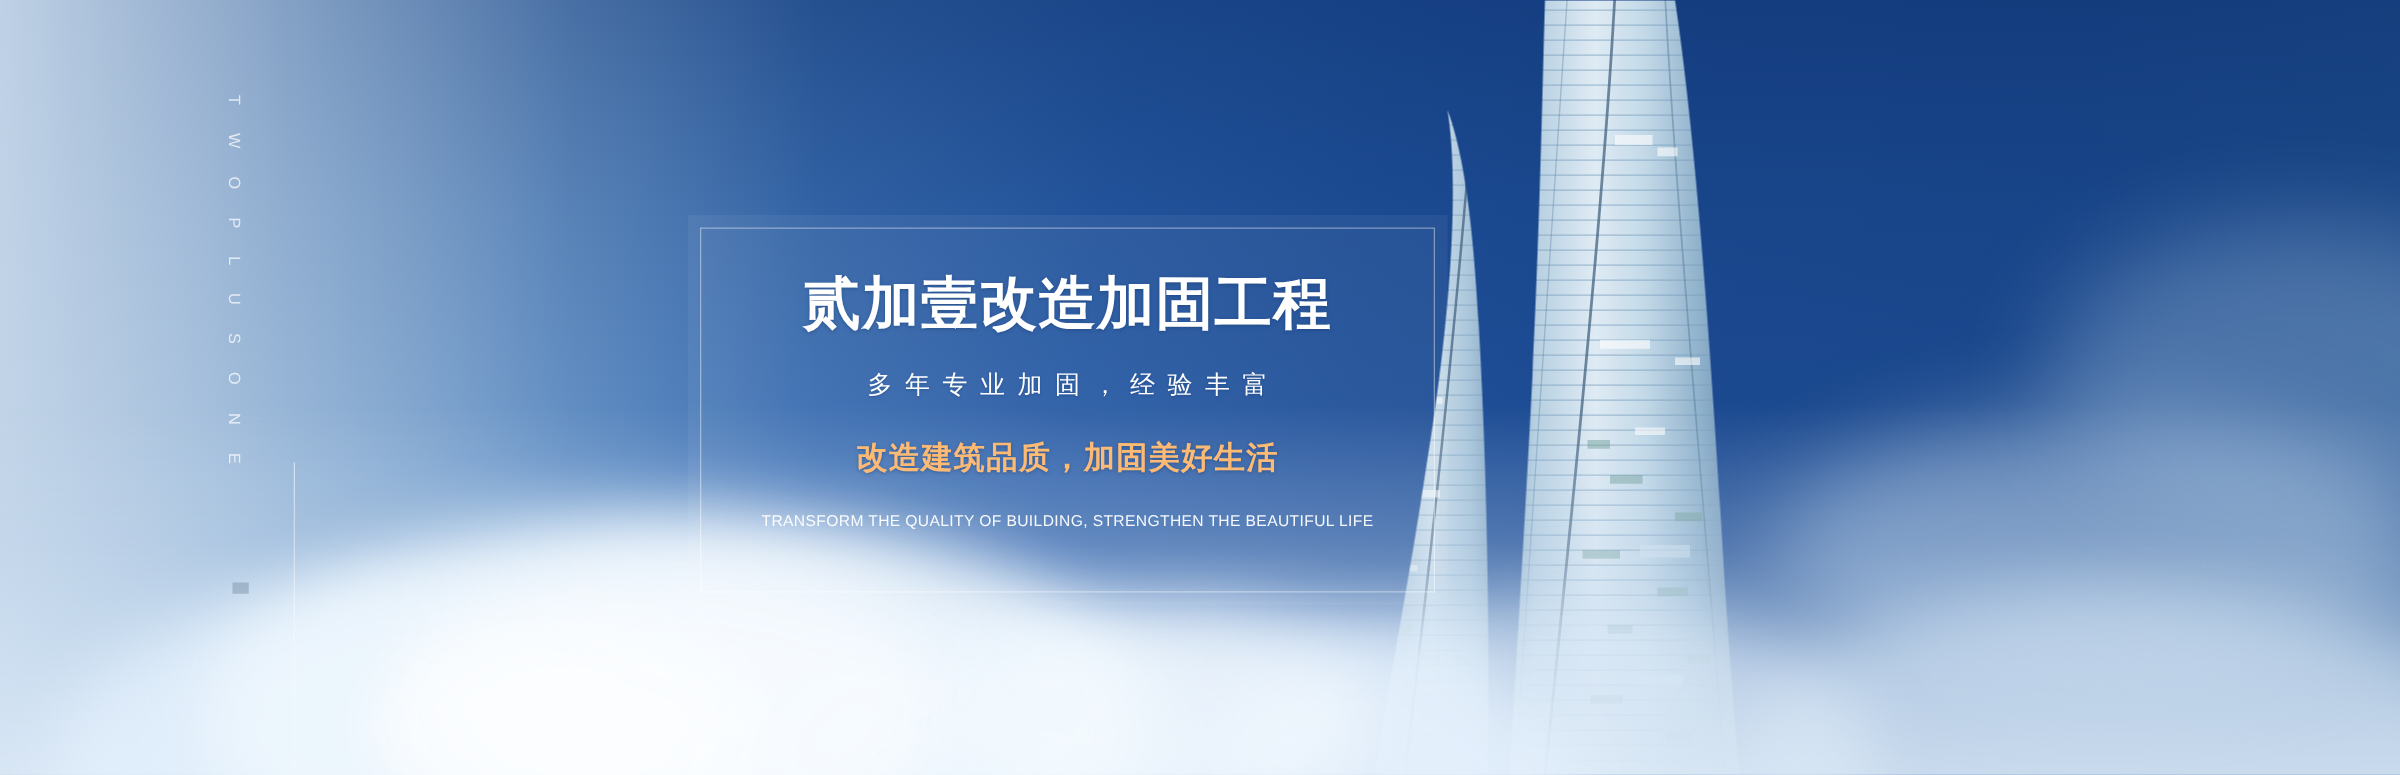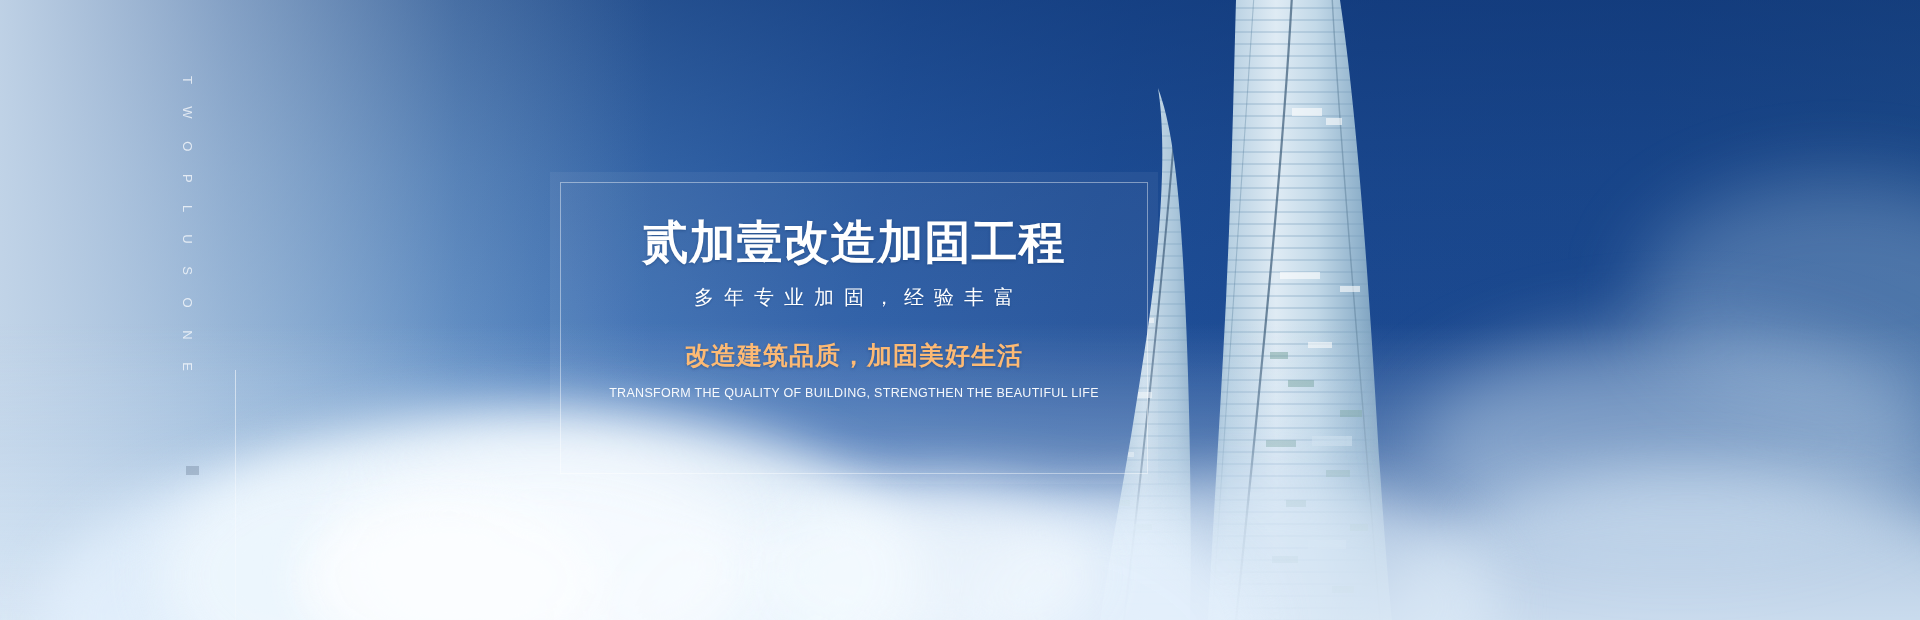--- a/index.html
+++ b/index.html
@@ -100,40 +100,40 @@
   .headline{
     color:#ffffff;
     font-size:46px;
     font-weight:700;
     letter-spacing:1px;
     line-height:1.05;
     text-shadow:0 1px 3px rgba(10,40,85,.35);
     white-space:nowrap;
   }
   .subline{
-    margin-top:18px;
+    margin-top:28px;
     color:#ffffff;
     font-size:20px;
     font-weight:400;
     letter-spacing:10px;
     text-indent:10px;
     white-space:nowrap;
     text-shadow:0 1px 2px rgba(10,40,85,.30);
   }
   .tagline{
     margin-top:28px;
     color:#fdba74;
     font-size:25px;
     font-weight:700;
     letter-spacing:1px;
     white-space:nowrap;
     text-shadow:0 1px 3px rgba(10,40,85,.35);
   }
   .eng{
-    margin-top:14px;
+    margin-top:28px;
     color:rgba(255,255,255,.95);
     font-size:12.5px;
     font-weight:400;
     letter-spacing:.3px;
     white-space:nowrap;
   }
 </style>
 </head>
 <body>
 

